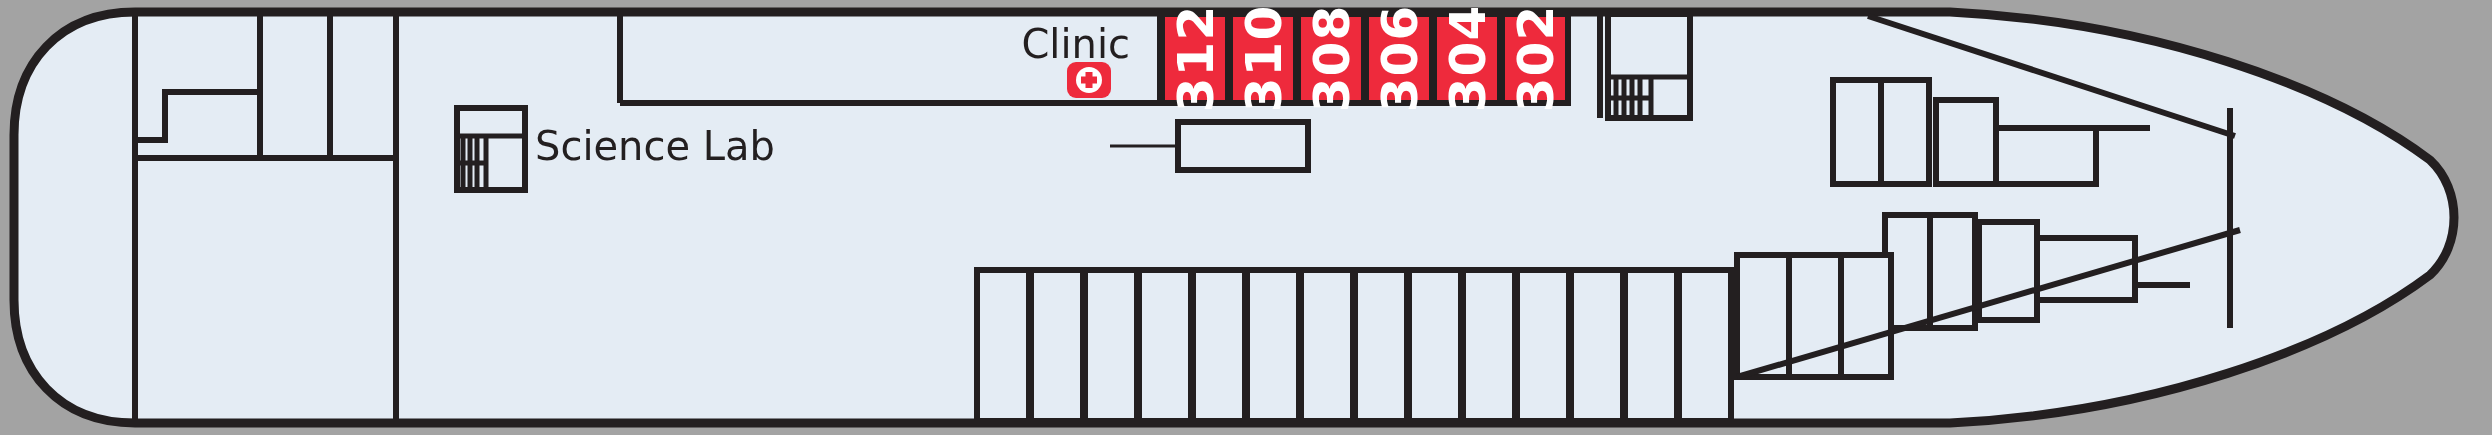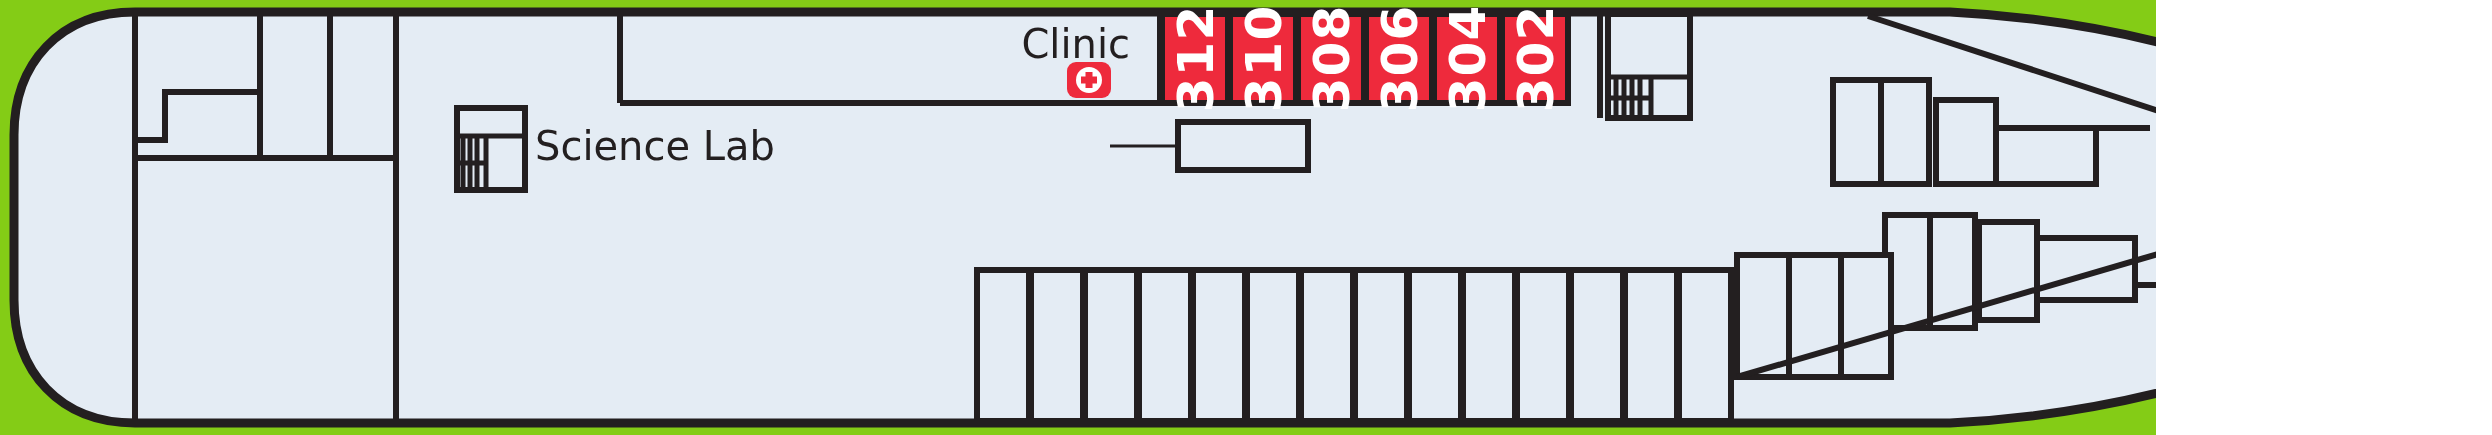--- a/index.html
+++ b/index.html
@@ -1,17 +1,17 @@
 <!DOCTYPE html>
 <html><head>
 <meta charset="utf-8">
 <style>
   html,body{margin:0;padding:0;background:#ffffff;}
   body{font-family:"DejaVu Sans","Liberation Sans",sans-serif;}
-  #deck-wrap{position:relative;width:2156px;height:435px;overflow:hidden;background:#84cc16;}
+  #deck-wrap{position:relative;width:2492px;height:435px;overflow:hidden;background:#a3a3a3;}
   svg#deck{display:block;width:2492px;height:435px;}
   .hull-fill{fill:#e4ecf4;}
   .hull-stroke{fill:none;stroke:#231f20;stroke-width:9;stroke-linejoin:round;}
   .wall{fill:none;stroke:#231f20;stroke-width:6;}
   .wall-thin{fill:none;stroke:#231f20;stroke-width:5;}
   .cell{fill:#e4ecf4;stroke:#231f20;stroke-width:6;}
   .step{fill:none;stroke:#231f20;stroke-width:5;}
   .leader{fill:none;stroke:#231f20;stroke-width:3;}
   .cabin-rect{stroke:#231f20;stroke-width:6;}
   .cabin-num{

